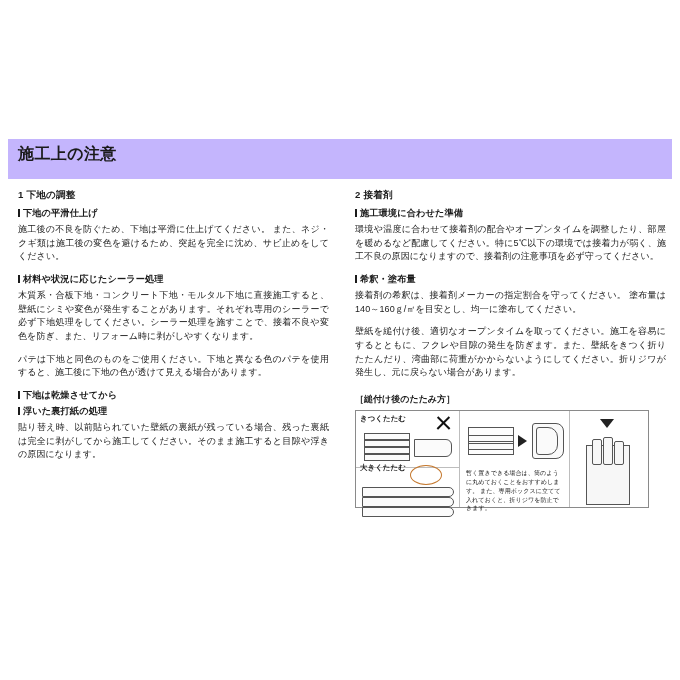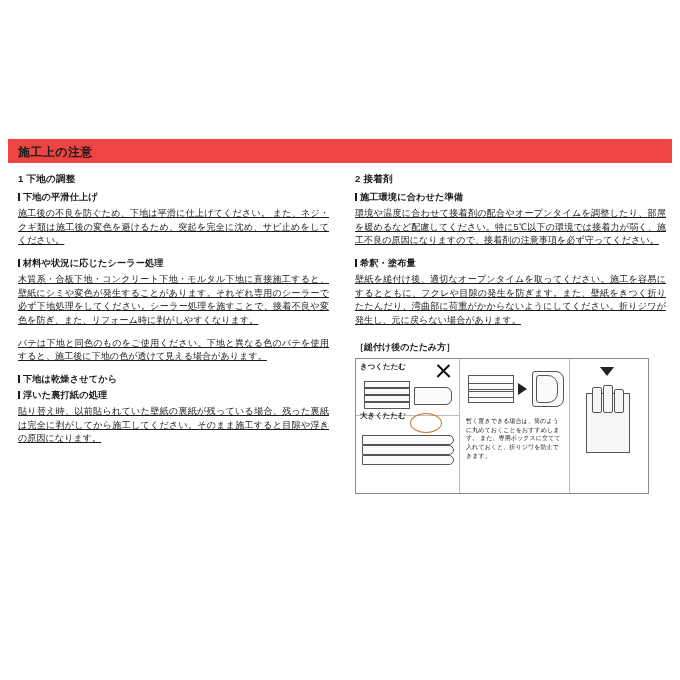--- a/index.html
+++ b/index.html
@@ -20,23 +20,23 @@
     height: 680px;
     background: #ffffff;
   }
   .doc {
     position: absolute;
     left: 8px;
     top: 139px;
     width: 664px;
   }
   .doc-header {
-    background: #ef4444;
-    padding: 5px 8px 2px 10px;
-    font-size: 12px;
+    background: #c4b5fd;
+    padding: 5px 8px 14px 10px;
+    font-size: 16px;
     font-weight: bold;
     letter-spacing: 0.4px;
     color: #1b1b1b;
   }
   .doc-body {
     display: flex;
     padding: 10px 6px 0 6px;
     gap: 20px;
   }
   .col {
@@ -64,39 +64,38 @@
     background: #1b1b1b;
     margin-right: 3px;
     vertical-align: -1px;
   }
   .para {
     font-size: 9px;
     line-height: 1.52;
     margin: 0 0 9px 0;
     letter-spacing: 0.1px;
     text-align: justify;
-    text-decoration: underline;
   }
   .para.tight { margin-bottom: 4px; }
 
   
   .fig-wrap {
     margin-top: 2px;
   }
   .fig-title {
     font-size: 9px;
     font-weight: bold;
     margin: 13px 0 4px 0;
   }
   .fig {
     position: relative;
     border: 1px solid #8a8a8a;
     background: #ffffff;
     width: 294px;
-    height: 136px;
+    height: 98px;
     box-sizing: border-box;
     display: flex;
   }
   .fig-left {
     width: 104px;
     border-right: 1px solid #bdbdbd;
     position: relative;
     box-sizing: border-box;
   }
   .fig-mid {
@@ -231,20 +230,22 @@
         <p class="para">貼り替え時、以前貼られていた壁紙の裏紙が残っている場合、残った裏紙は完全に剥がしてから施工してください。そのまま施工すると目隙や浮きの原因になります。</p>
       </div>
 
       <div class="col col-right">
         <h2 class="sec-title">2 接着剤</h2>
 
         <p class="sub"><span class="bar"></span><span>施工環境に合わせた準備</span></p>
         <p class="para">環境や温度に合わせて接着剤の配合やオープンタイムを調整したり、部屋を暖めるなど配慮してください。特に5℃以下の環境では接着力が弱く、施工不良の原因になりますので、接着剤の注意事項を必ず守ってください。</p>
 
         <p class="sub"><span class="bar"></span><span>希釈・塗布量</span></p>
+        <p class="para">接着剤の希釈は、接着剤メーカーの指定割合を守ってください。
+塗布量は140～160ｇ/㎡を目安とし、均一に塗布してください。</p>
 
         <p class="para tight">壁紙を縋付け後、適切なオープンタイムを取ってください。施工を容易にするとともに、フクレや目隙の発生を防ぎます。また、壁紙をきつく折りたたんだり、湾曲部に荷重がかからないようにしてください。折りジワが発生し、元に戻らない場合があります。</p>
 
         <div class="fig-wrap">
           <p class="fig-title">［縋付け後のたたみ方］</p>
 
           <div class="fig">
 
             <div class="fig-left">
               <div class="fig-label top">きつくたたむ</div>

